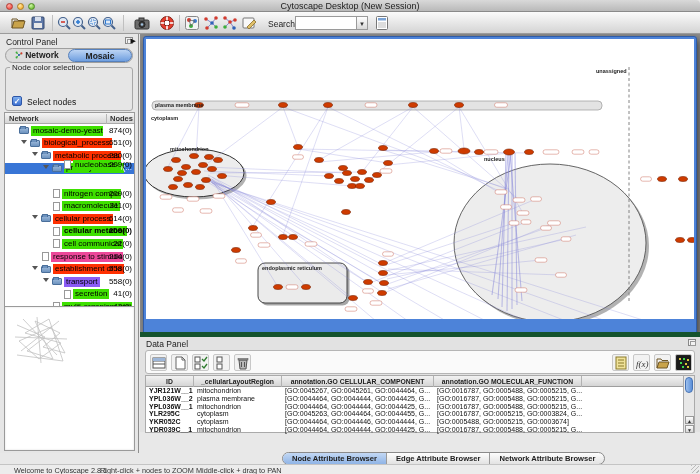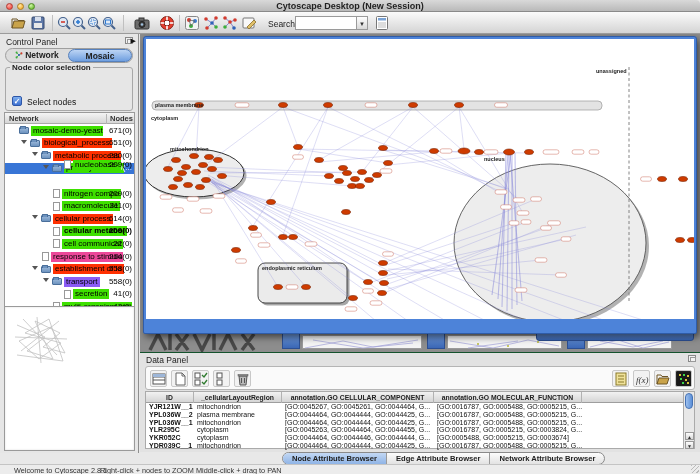--- a/index.html
+++ b/index.html
@@ -8,21 +8,21 @@
   .abs { position:absolute; }
 
   
   #titlebar { left:0; top:0; width:700px; height:12px;
     background:linear-gradient(#d9d9d9,#b9b9b9); border-bottom:1px solid #8a8a8a;
     border-radius:4px 4px 0 0; }
   #titlebar .tl { position:absolute; top:2.5px; width:7px; height:7px; border-radius:50%; }
   .tl-close { left:6px;  background:radial-gradient(circle at 35% 30%, #ffb0a8, #f4554c 70%); border:.5px solid #b03b33; }
   .tl-min   { left:17px; background:radial-gradient(circle at 35% 30%, #ffe9a8, #f7b63e 70%); border:.5px solid #ad7d22; }
   .tl-zoom  { left:28px; background:radial-gradient(circle at 35% 30%, #d2f7a8, #77c33d 70%); border:.5px solid #4f8a26; }
-  #titlebar .title { width:100%; text-align:center; font-size:9px; font-weight:bold; color:#222; line-height:12px; }
+  #titlebar .title { width:100%; text-align:center; font-size:9px; font-weight:normal; color:#222; line-height:12px; }
 
   
   #toolbar { left:0; top:12px; width:700px; height:22px;
     background:linear-gradient(#fbfbfb,#d4d4d4); border-bottom:1px solid #9b9b9b; }
   .tbi { position:absolute; top:3px; width:16px; height:16px; }
   .tb-sep { position:absolute; top:3px; width:1px; height:16px; background:#c0c0c0; }
   #search-label { position:absolute; left:268px; top:7px; font-size:8.5px; color:#222; }
   #search-input { position:absolute; left:295px; top:4px; width:62px; height:14px;
     border:1px solid #9a9a9a; background:#fff; font-size:8px; padding:0 2px;
     font-family:"Liberation Sans",sans-serif; }
@@ -39,21 +39,21 @@
   #cp-tabs { position:absolute; left:5px; top:14px; width:128px; height:15px;
     background:#dcdcdc; border:1px solid #9e9e9e; border-radius:8px; display:flex; }
   .cp-tab { flex:1; font-size:8.5px; font-weight:bold; color:#222; text-align:center;
     line-height:13px; border-radius:7px; position:relative; }
   .cp-tab.sel { background:linear-gradient(#b9d2f3,#7fa6e0 60%,#6f9fe0); background:linear-gradient(#bcd4f4,#6f9fe0); border:1px solid #5580bd; }
   .cp-tab .mini-net { display:inline-block; width:8px; height:8px; vertical-align:-1px; margin-right:2px; }
   #cp-tab-more { position:absolute; right:2px; top:3px; font-size:7px; color:#111; }
 
   #group-box { position:absolute; left:5px; top:33px; width:128px; height:44px;
     border:1px solid #a8a8a8; border-radius:3px; }
-  #group-label { position:absolute; left:10px; top:29px; font-size:8px; font-weight:bold;
+  #group-label { position:absolute; left:10px; top:29px; font-size:8px; font-weight:normal;
     color:#222; background:#e6e6e6; padding:0 2px; }
   #color-combo { position:absolute; left:12px; top:42px; width:113px; height:15px;
     background:linear-gradient(#ffffff,#e4e4e4); border:1px solid #9a9a9a; border-radius:4px;
     font-size:8.5px; line-height:13px; padding-left:8px; color:#111; }
   #combo-stepper { position:absolute; right:1px; top:1px; width:13px; height:11px;
     background:linear-gradient(#9cc0f2,#4c82d8); border-radius:3px; color:#fff;
     font-size:5px; line-height:5.5px; text-align:center; }
   #select-nodes-row { position:absolute; left:12px; top:62px; height:12px; }
   #select-nodes-box { position:absolute; left:0; top:0; width:10px; height:10px;
     background:linear-gradient(#7fb0ef,#3c6fd0); border:1px solid #2d56a8; border-radius:2px;
@@ -96,22 +96,22 @@
   #net-titlebar .t3 { left:23px !important; }
   #net-title { width:100%; text-align:center; font-size:8px; font-weight:bold; color:#222; line-height:13px; }
   #net-canvas { position:relative; width:548px; height:280px; background:#fff; overflow:hidden; }
 
   
   .bg-strip-item { position:absolute; }
   .bg-pane { background:#f4f4f4; border:1px solid #9a9a9a; }
   .bg-blue { background:linear-gradient(#6d97d8,#3a66b5); border:1px solid #2c4f92; }
 
   
-  #data-panel { left:140px; top:352px; width:560px; height:100px; background:#e2e2e2;
-    border-top:1px solid #14532d; }
+  #data-panel { left:140px; top:332px; width:560px; height:100px; background:#e2e2e2;
+    border-top:5px solid #14532d; }
   #dp-title { position:absolute; left:6px; top:2px; font-size:8.5px; color:#222; }
   #dp-toolbar { position:absolute; left:5px; top:13px; width:550px; height:24px;
     background:#fafafa; border:1px solid #b5b5b5; border-radius:3px; }
   .dpi { position:absolute; top:3px; width:17px; height:17px; border:1px solid #c8c8c8;
     border-radius:2px; background:#f2f2f2; }
   .dpi svg { position:absolute; left:1px; top:1px; }
   #dp-table { position:absolute; left:5px; top:38px; width:550px; height:58px;
     background:#fff; border:1px solid #aaa; }
   #dp-head { position:absolute; left:0; top:0; width:538px; height:11px; display:flex;
     background:linear-gradient(#f2f2f2,#d5d5d5); border-bottom:1px solid #9e9e9e; }
@@ -267,21 +267,21 @@
 
   <div id="tree-box">
     <div id="tree-header">
       <span class="c1">Network</span>
       <span class="c2">Nodes</span>
     </div>
     <div id="tree-body">
         <div class="trow" style="top: 12px;">
           <span class="tr-folder" style="left:14px"></span>
           <span class="tr-chip" style="left:26px; background:#3ee000">mosaic-demo-yeast</span>
-          <span class="tr-count">671(0)</span>
+          <span class="tr-count">874(0)</span>
         </div>
         <div class="trow" style="top: 24.6px;">
           <span class="tr-arrow" style="left:16px"></span>
           <span class="tr-folder" style="left:25px"></span>
           <span class="tr-chip" style="left:37px; background:#ff3000">biological_process</span>
           <span class="tr-count">651(0)</span>
         </div>
         <div class="trow" style="top: 37.2px;">
           <span class="tr-arrow" style="left:27px"></span>
           <span class="tr-folder" style="left:36px"></span>

